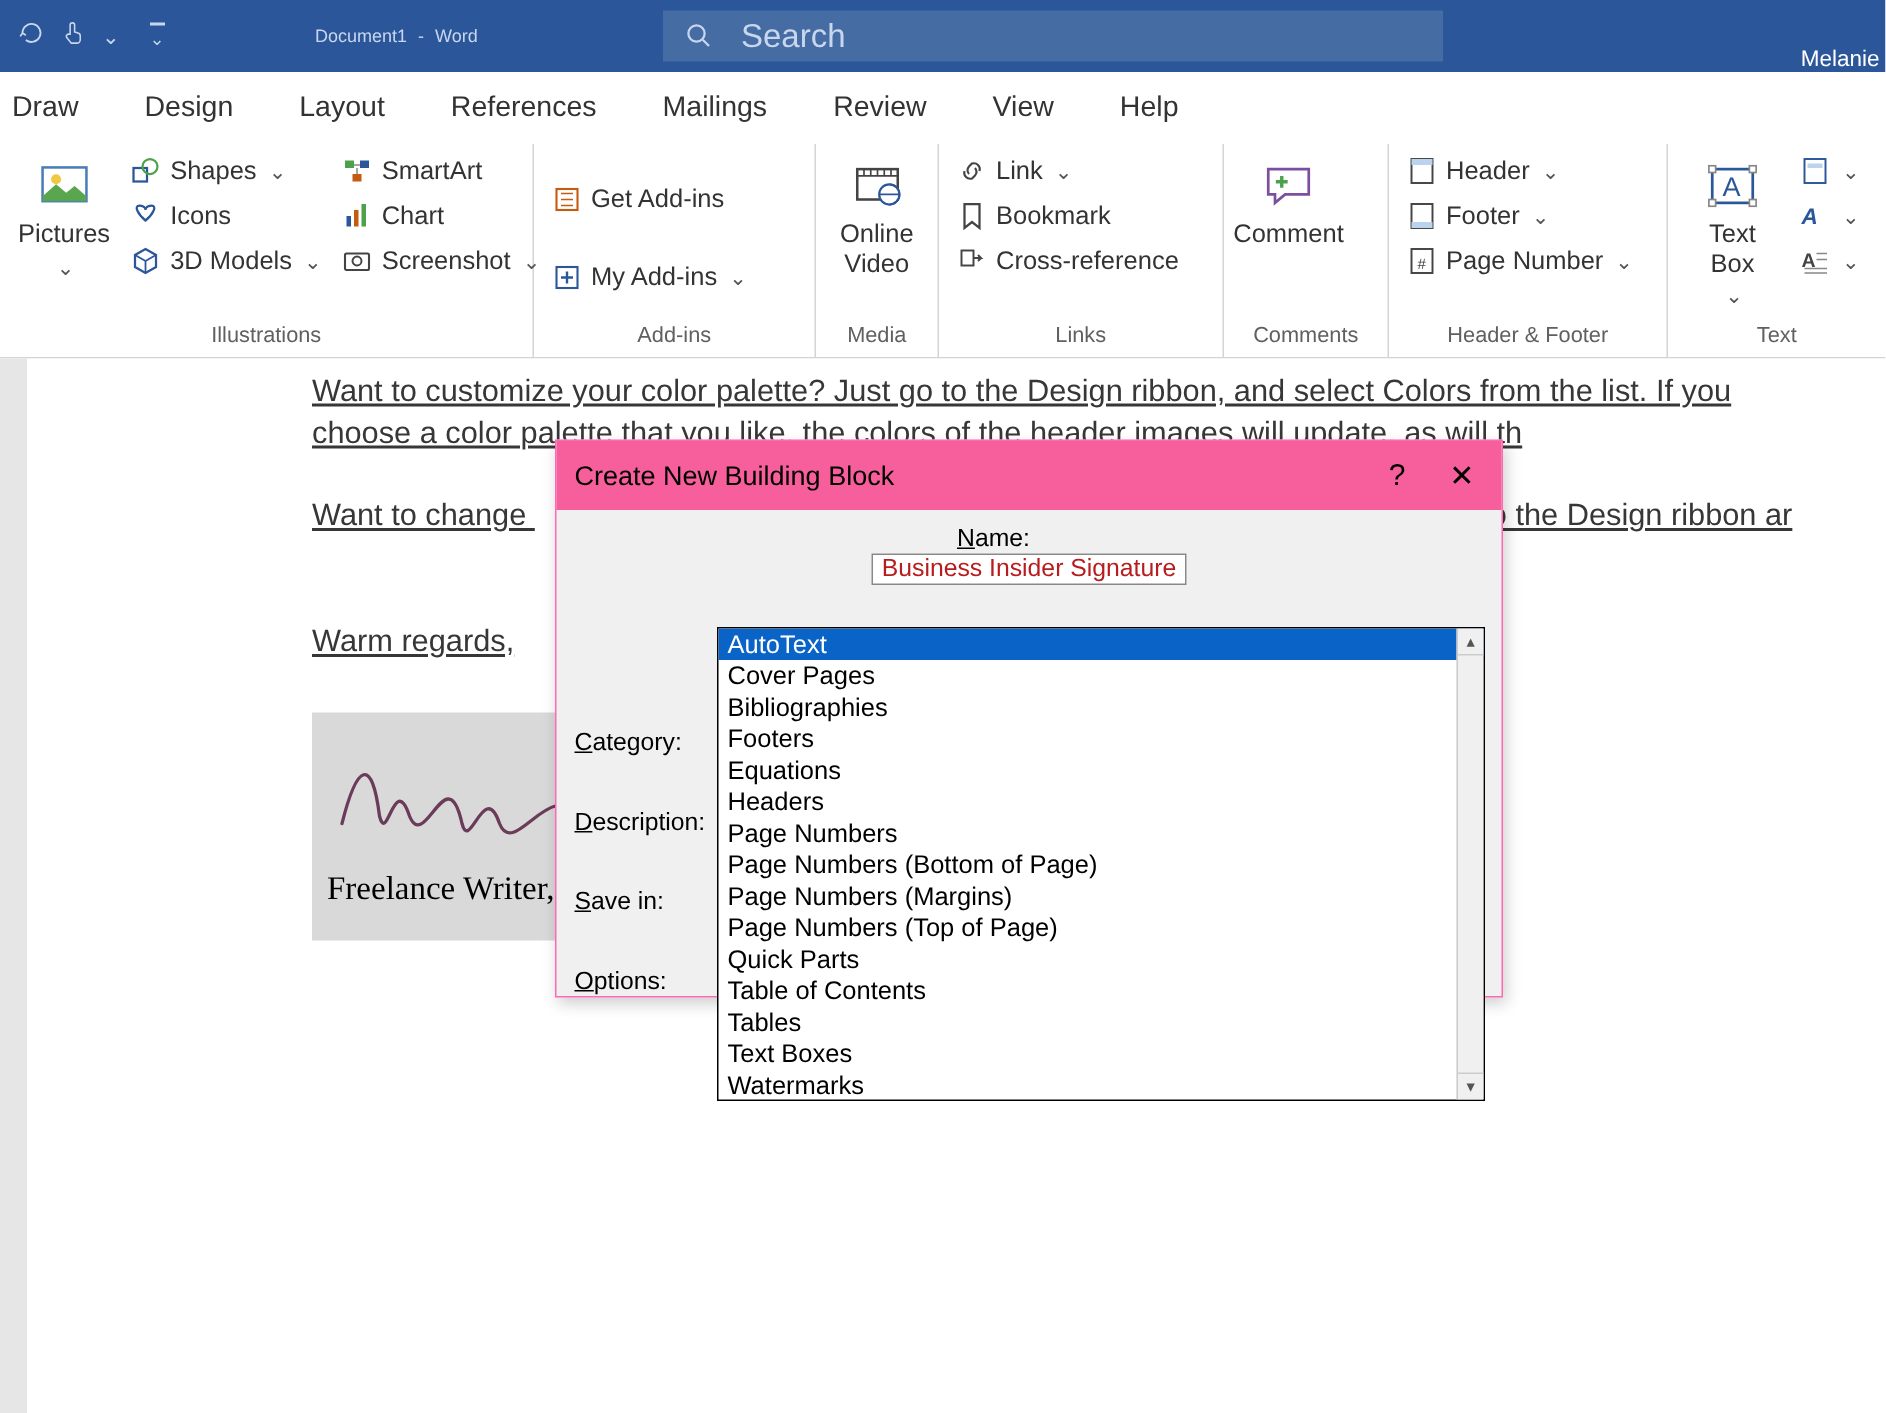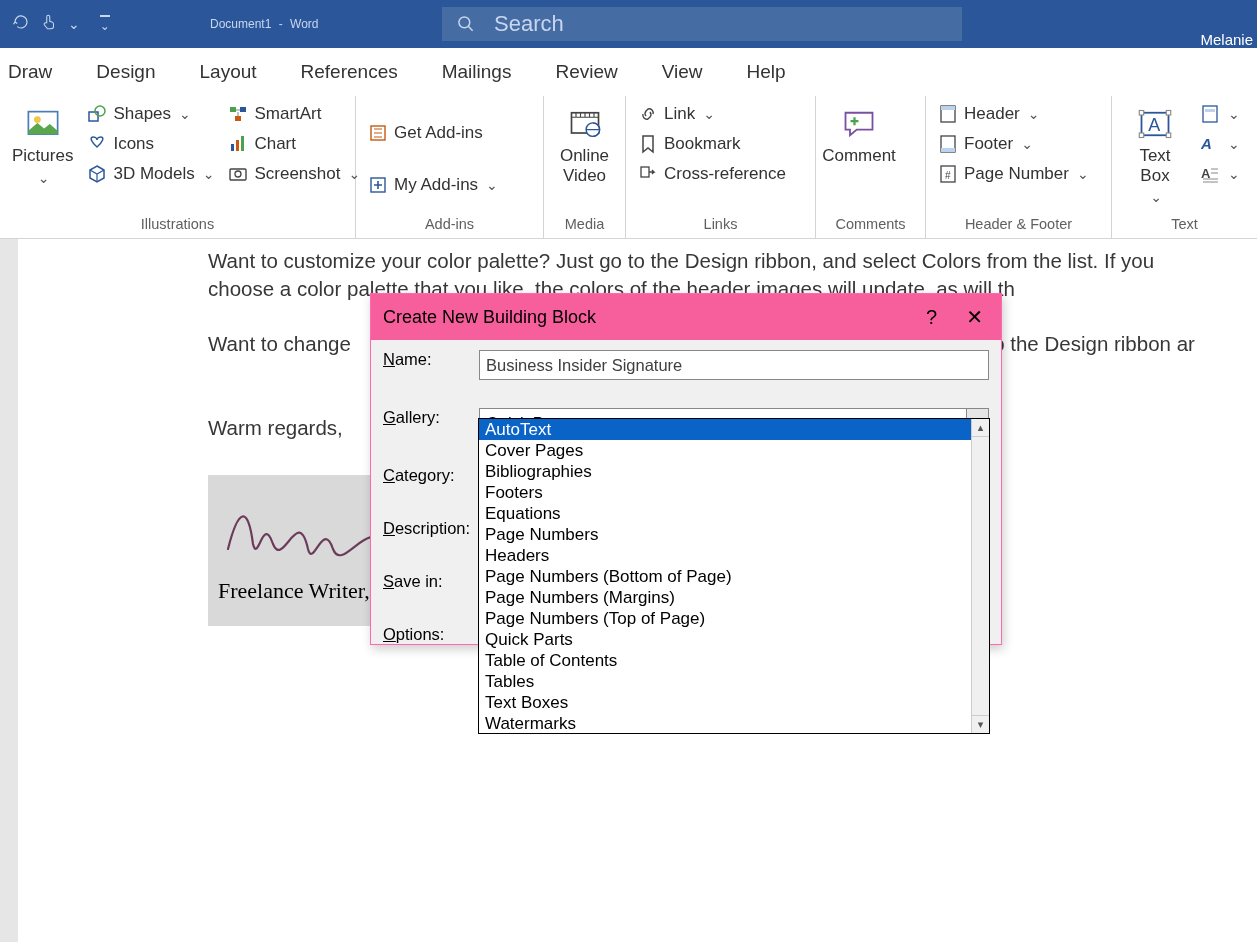--- a/index.html
+++ b/index.html
@@ -29,37 +29,37 @@
 .ribbon .btn { display: flex; align-items: center; gap: 6px; padding: 2px 4px; white-space: nowrap; }
 .ribbon .big { flex-direction: column; align-items: center; justify-content: flex-start; width: 70px; gap:4px; text-align:center; line-height:1.15; padding-top:4px;}
 .dd::after { content: "⌄"; font-size: 14px; color:#555; margin-left: 2px; }
 .icon16 { width:20px; height:20px; display:inline-block; }
 .icon32 { width:36px; height:36px; display:inline-block; }
 
 
 .doc-area { position: absolute; top: 239px; left: 0; right: 0; bottom: 0; background: #fff; display:flex;}
 .gutter { width: 18px; background:#e6e6e6; }
 .page { flex:1; padding: 8px 40px 0 190px; font-size: 20.5px; color:#373737; line-height:1.35;}
-.para { margin-bottom: 28px; }
+.para { margin-bottom: 28px; text-decoration: underline; }
 .sig-block { background:#d9d9d9; width: 340px; padding: 14px 10px 20px; margin-top: 34px;}
 .sig-text { font-family: "Times New Roman", serif; font-size: 22px; color:#000; }
 
 
 .sig-svg { width: 260px; height: 80px; }
 
 
 .dialog { position: absolute; left: 370px; top: 293px; width: 632px; background:#f0f0f0; border: 1px solid #ff69b4; box-shadow: 2px 4px 10px rgba(0,0,0,0.2); }
 .dialog .dlg-title { height: 46px; background: #f75f9c; color:#000; display:flex; align-items:center; padding: 0 12px; font-size: 18px; position:relative;}
 .dlg-title .dlg-help { position:absolute; right: 64px; font-size: 20px;}
 .dlg-title .dlg-close { position:absolute; right: 18px; font-size: 20px;}
 .dialog .dlg-body { padding: 10px 12px 0; position:relative;}
-.dlg-row { display:flex; align-items:flex-start; margin-bottom: 28px; }
+.dlg-row { display:flex; align-items:center; margin-bottom: 28px; flex-direction: column; }
 .dlg-label { width: 96px; font-size: 16.5px; color:#000;}
 .dlg-label .ul { text-decoration: underline; }
-.dlg-input { flex:1; height: 30px; border:1px solid #888; background:#fff; padding: 0 6px; font-size: 16.5px; color:#404040; display:flex; align-items:center;}
+.dlg-input { flex:1; height: 30px; border:1px solid #888; background:#fff; padding: 0 6px; font-size: 16.5px; color:#b91c1c; display:flex; align-items:center;}
 .dlg-select { flex:1; height: 30px; border:1px solid #888; background:#fff; display:flex; align-items:center; position:relative;}
 .dlg-select .sel-val { padding-left: 6px; font-size:16.5px; }
 .dlg-select .sel-dd { width: 22px; height:100%; border-left:1px solid #888; background:#e6e6e6; display:flex; align-items:center; justify-content:center; font-size:12px; color:#333; position:absolute; right:0; top:0;}
 
 .stacked-labels { display:flex; flex-direction:column; gap: 34px; margin-top: 4px;}
 .stacked-labels .dlg-label{ width:auto;}
 
 
 .dd-list { position:absolute; left: 107px; top: 78px; width: 512px; border:1px solid #000; background:#fff; max-height: 316px; overflow:hidden; z-index: 10;}
 .dd-list .dd-item { padding: 0 6px; font-size: 17px; color:#000; line-height: 21px;}
@@ -367,22 +367,22 @@
       <div class="dlg-label"><span class="ul">O</span>ptions:</div>
     </div>
 
     <div class="dd-list">
       <div id="dd-items">
           <div class="dd-item selected">AutoText</div>
           <div class="dd-item">Cover Pages</div>
           <div class="dd-item">Bibliographies</div>
           <div class="dd-item">Footers</div>
           <div class="dd-item">Equations</div>
+          <div class="dd-item">Headers</div>
           <div class="dd-item">Page Numbers</div>
-          <div class="dd-item">Headers</div>
           <div class="dd-item">Page Numbers (Bottom of Page)</div>
           <div class="dd-item">Page Numbers (Margins)</div>
           <div class="dd-item">Page Numbers (Top of Page)</div>
           <div class="dd-item">Quick Parts</div>
           <div class="dd-item">Table of Contents</div>
           <div class="dd-item">Tables</div>
           <div class="dd-item">Text Boxes</div>
           <div class="dd-item">Watermarks</div>
         </div>
       <div class="dd-scroll">

